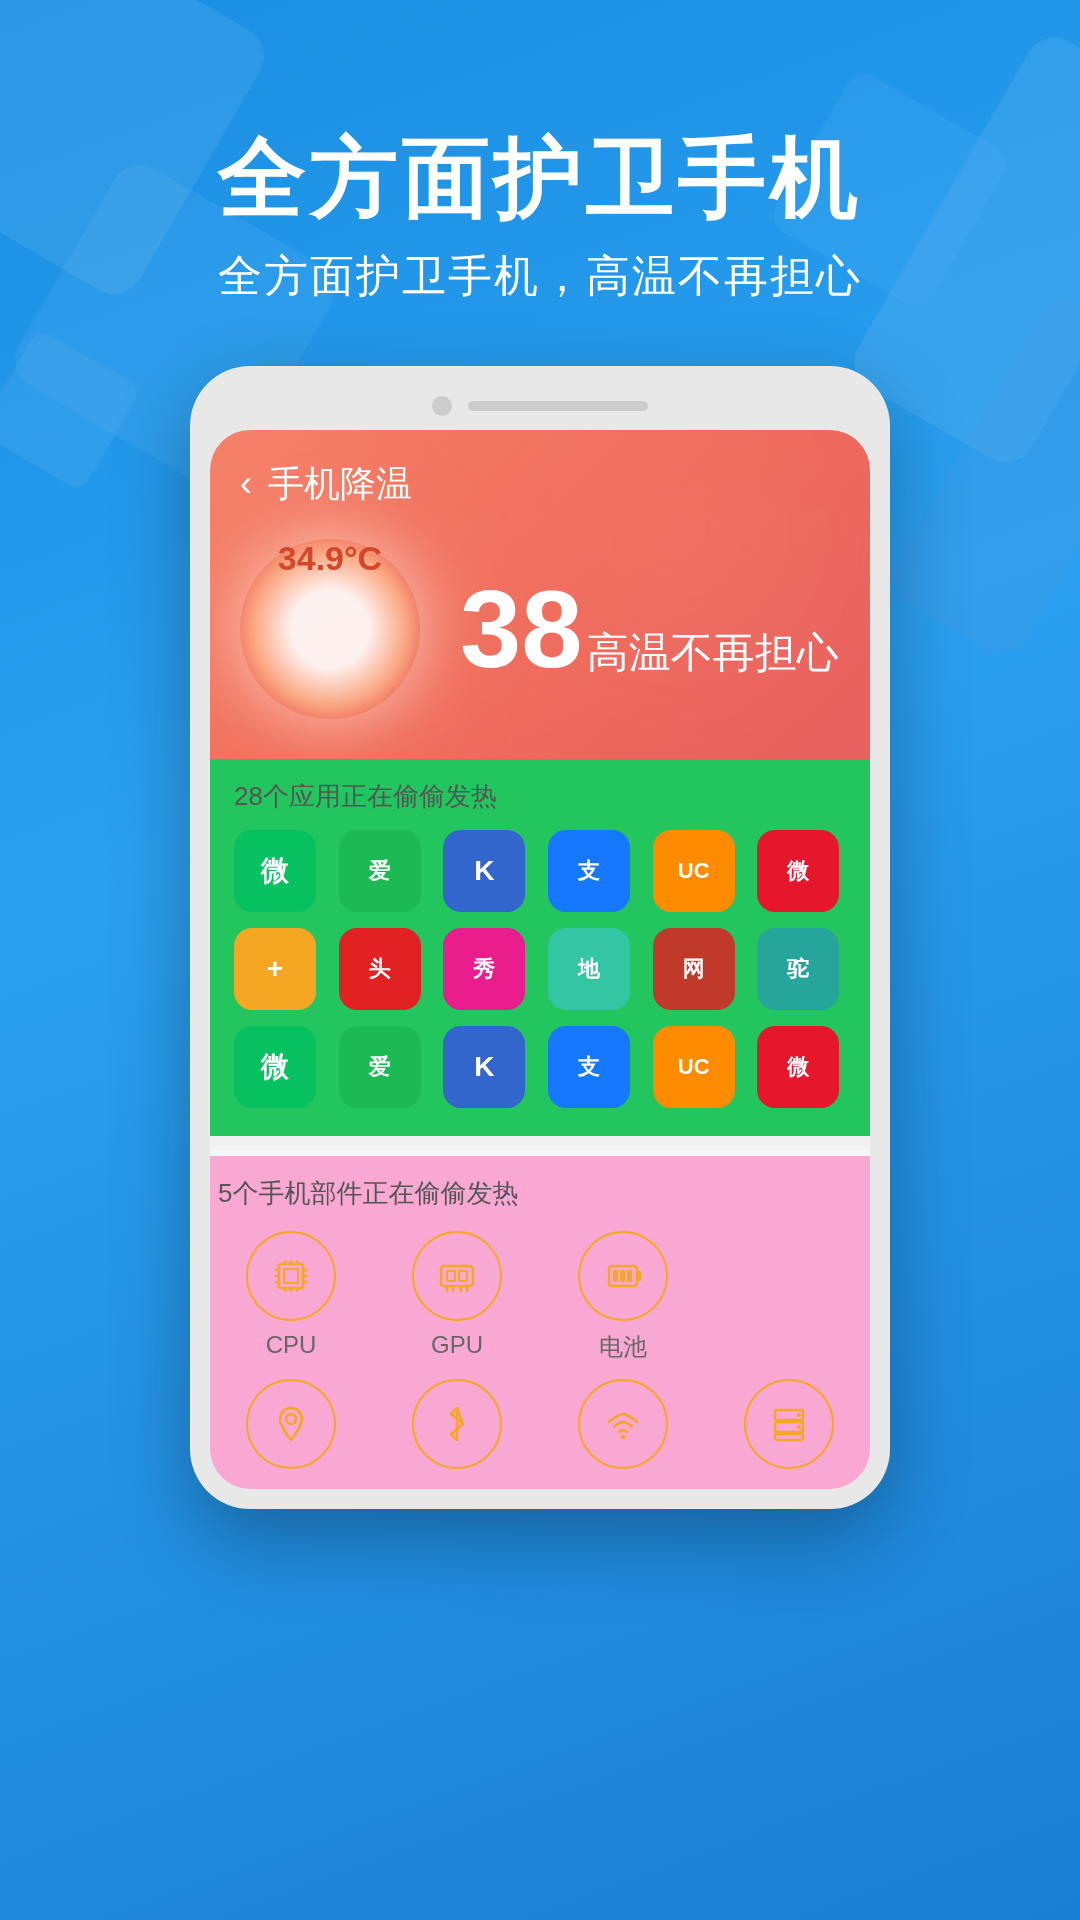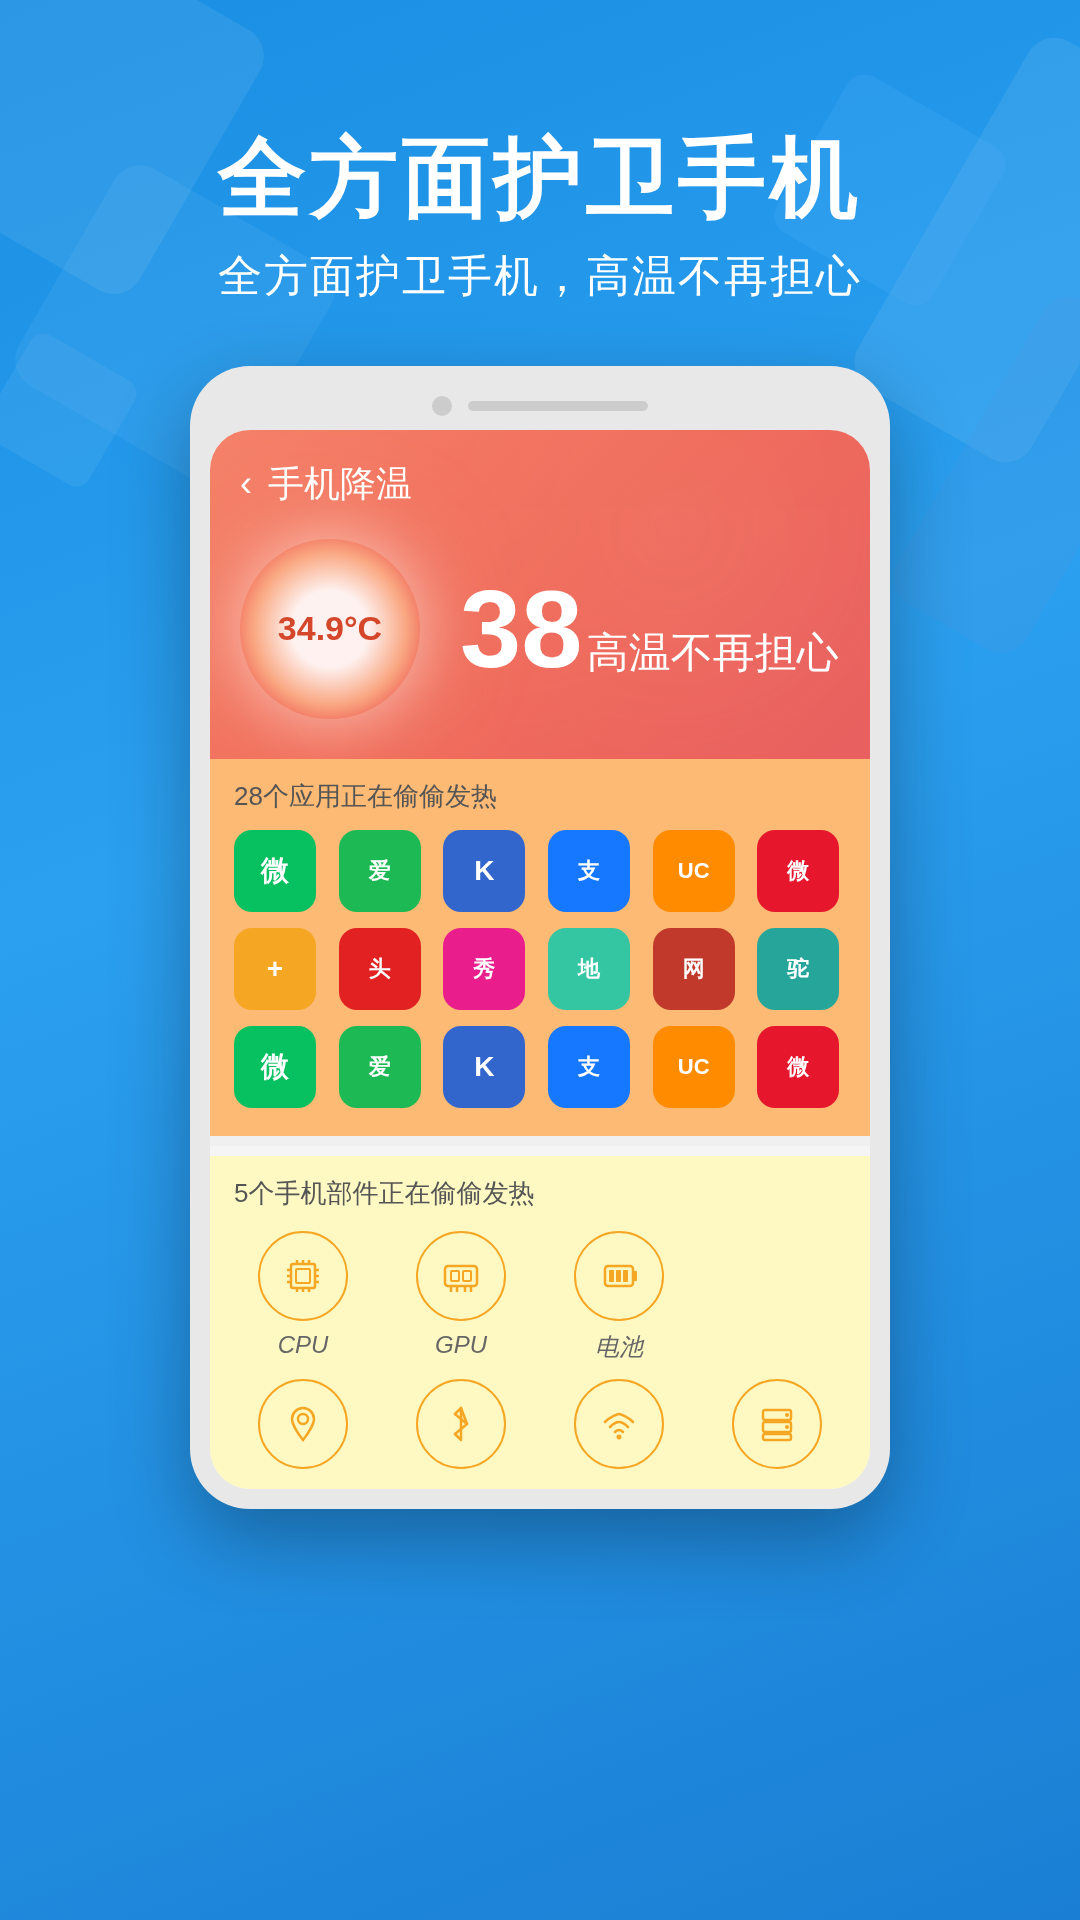--- a/index.html
+++ b/index.html
@@ -133,21 +133,20 @@
       gap: 40px;
       position: relative;
       z-index: 2;
     }
     .temp-circle {
       width: 180px;
       height: 180px;
       border-radius: 50%;
       background: radial-gradient(circle, rgba(255,255,255,0.9) 30%, rgba(255,200,150,0.6) 60%, transparent 75%);
       display: flex;
-      align-items: center;
       justify-content: center;
       flex-shrink: 0;
       box-shadow: 0 0 60px rgba(255,255,255,0.5), 0 0 120px rgba(255,200,150,0.3);
     }
     .temp-value {
       font-size: 34px;
       font-weight: 600;
       color: #d4472a;
     }
     .issues-area {
@@ -166,21 +165,21 @@
       font-weight: 500;
     }
     .issues-desc {
       font-size: 26px;
       color: rgba(255,255,255,0.85);
       margin-top: 10px;
     }
 
     
     .section {
-      background: #fdba74;
+      background: #22c55e;
       padding: 20px 24px;
     }
     .section-title {
       font-size: 26px;
       color: #555;
       margin-bottom: 16px;
     }
     .app-grid {
       display: grid;
       grid-template-columns: repeat(6, 1fr);
@@ -194,34 +193,33 @@
       display: flex;
       align-items: center;
       justify-content: center;
       font-size: 28px;
       font-weight: 700;
       color: white;
     }
 
     
     .component-section {
-      background: #fef9c3;
+      background: #f9a8d4;
       margin-top: 10px;
-      padding: 20px 24px;
+      padding: 20px 8px;
     }
     .component-title {
       font-size: 26px;
       color: #555;
       margin-bottom: 20px;
     }
     .component-grid {
       display: grid;
       grid-template-columns: repeat(4, 1fr);
       gap: 20px;
-      font-style: italic;
     }
     .component-item {
       display: flex;
       flex-direction: column;
       align-items: center;
       gap: 10px;
     }
     .component-icon-circle {
       width: 90px;
       height: 90px;

